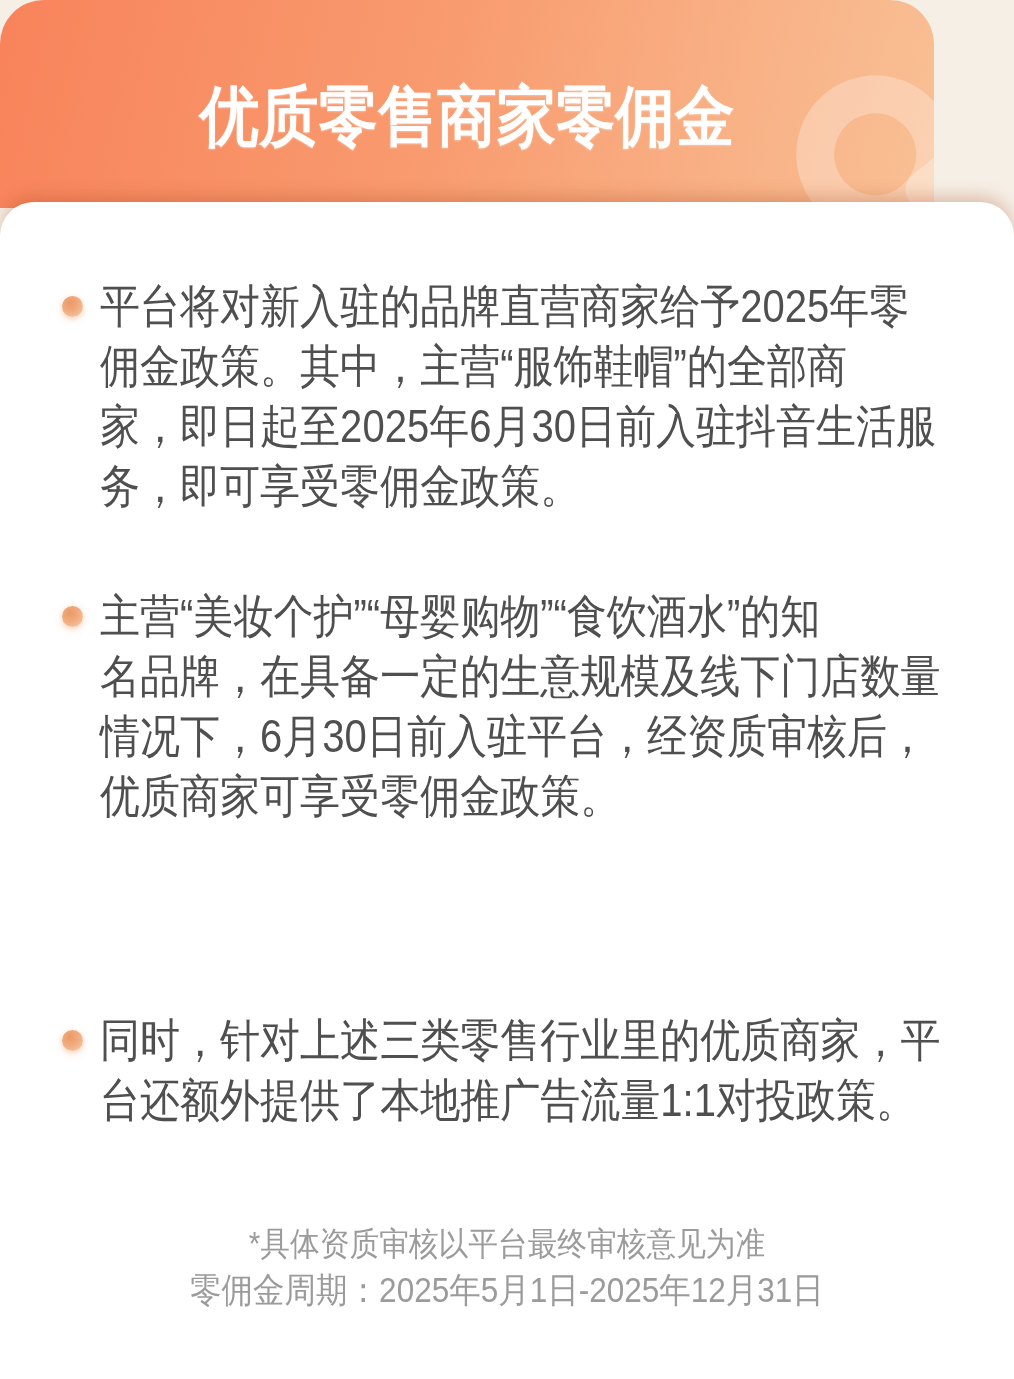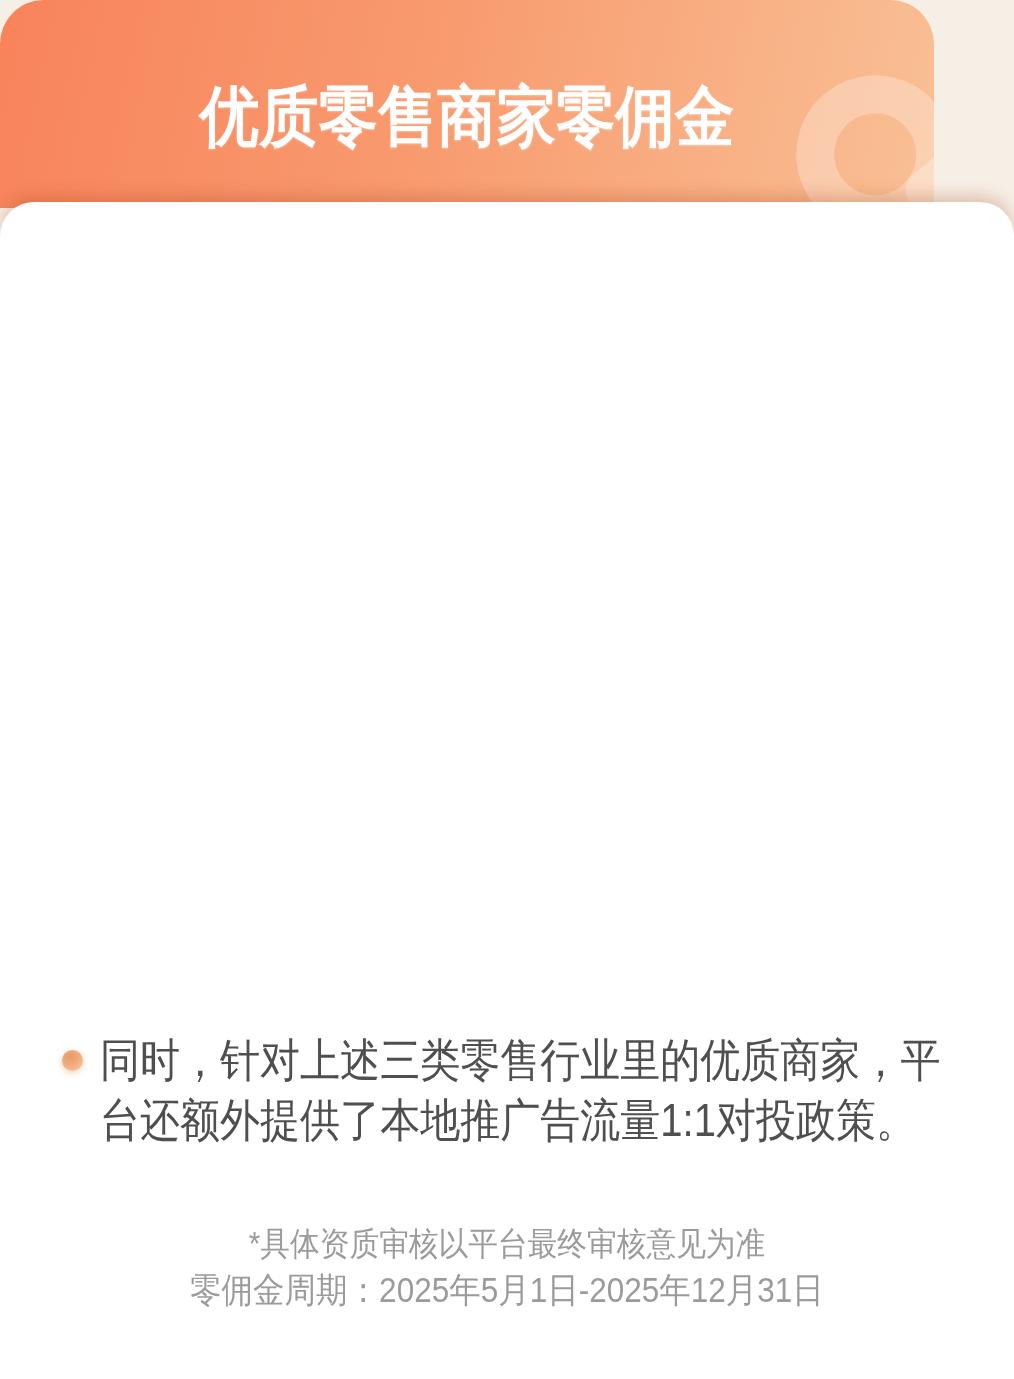--- a/index.html
+++ b/index.html
@@ -37,21 +37,21 @@
     position:absolute;left:0;top:202px;width:1014px;height:1177px;
     background:#ffffff;
     border-radius:34px 34px 0 0;
     box-shadow:0 -8px 16px -2px rgba(160,70,30,0.28);
   }
   
   .bullet-item{position:absolute;left:100px;right:40px;}
   .b1{top:74px;}
   .b2{top:384px;}
   .b3{top:670px;}
-  .b4{top:828px;text-align:right;}
+  .b4{top:808px;text-align:right;}
   .dot{
     position:absolute;left:-38px;top:20px;width:21px;height:21px;border-radius:50%;
     background:radial-gradient(circle at 38% 32%, #ea9a68 0%, #f0ab7d 45%, #f7d0b0 100%);
     box-shadow:0 2px 6px rgba(238,160,110,0.5);
   }
   .line{
     height:60px;line-height:60px;
     font-size:46px;color:#4f4f4f;
     white-space:nowrap;
     transform:scaleX(0.87);transform-origin:0 50%;
@@ -74,21 +74,35 @@
       <circle cx="125" cy="128" r="60" stroke-width="38"></circle>
       <path d="M 170 170 C 230 140 255 85 310 30" stroke-width="40"></path>
       <path d="M 212 248 C 268 225 305 185 345 140" stroke-width="40"></path>
     </svg>
   </div>
   <div class="title">优质零售商家零佣金</div>
 </div>
 
 <div class="card">
 
+  <div class="bullet-item b1">
+    <span class="dot"></span>
+    <div class="line">平台将对新入驻的品牌直营商家给予2025年零</div>
+    <div class="line">佣金政策。其中，主营“服饰鞋帽”的全部商</div>
+    <div class="line">家，即日起至2025年6月30日前入驻抖音生活服</div>
+    <div class="line">务，即可享受零佣金政策。</div>
+  </div>
 
+  <div class="bullet-item b2">
+    <span class="dot"></span>
+    <div class="line">主营“美妆个护”“母婴购物”“食饮酒水”的知</div>
+    <div class="line">名品牌，在具备一定的生意规模及线下门店数量</div>
+    <div class="line">情况下，6月30日前入驻平台，经资质审核后，</div>
+    <div class="line">优质商家可享受零佣金政策。</div>
+  </div>
 
 
   <div class="bullet-item b4">
     <span class="dot"></span>
     <div class="line">同时，针对上述三类零售行业里的优质商家，平</div>
     <div class="line">台还额外提供了本地推广告流量1:1对投政策。</div>
   </div>
 
   <div class="footnote fn1">*具体资质审核以平台最终审核意见为准</div>
   <div class="footnote fn2">零佣金周期：2025年5月1日-2025年12月31日</div>

